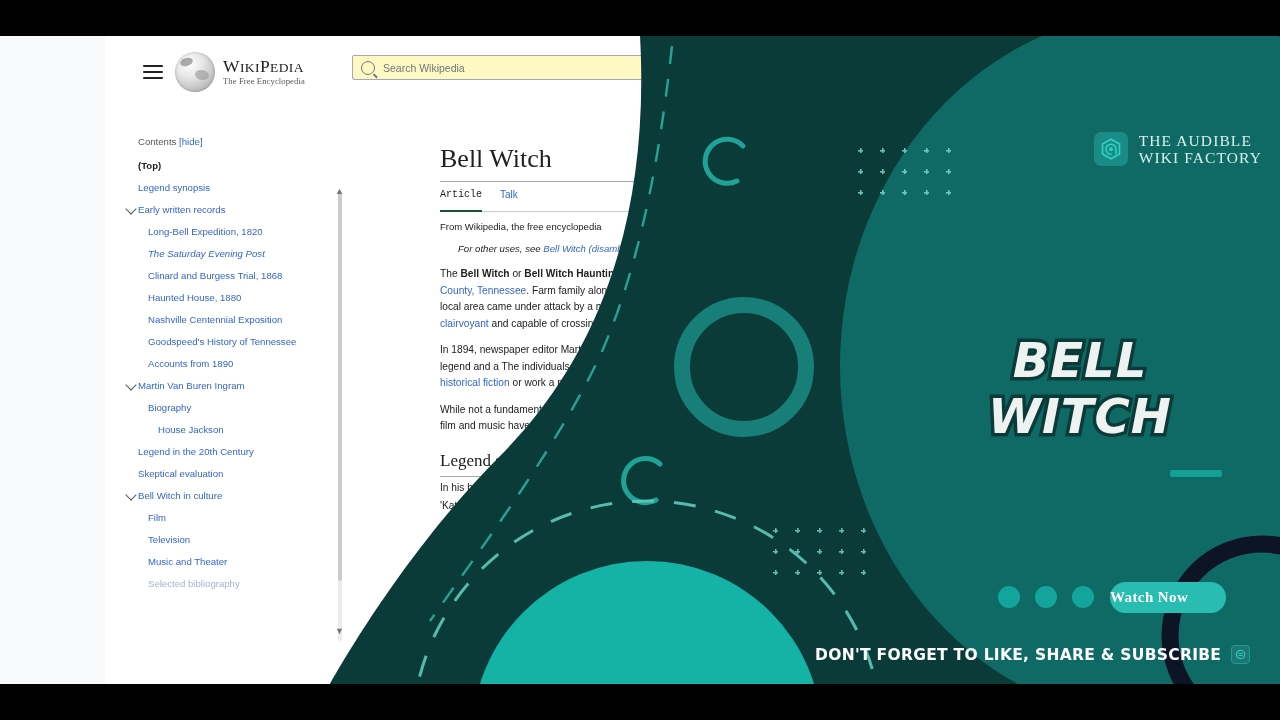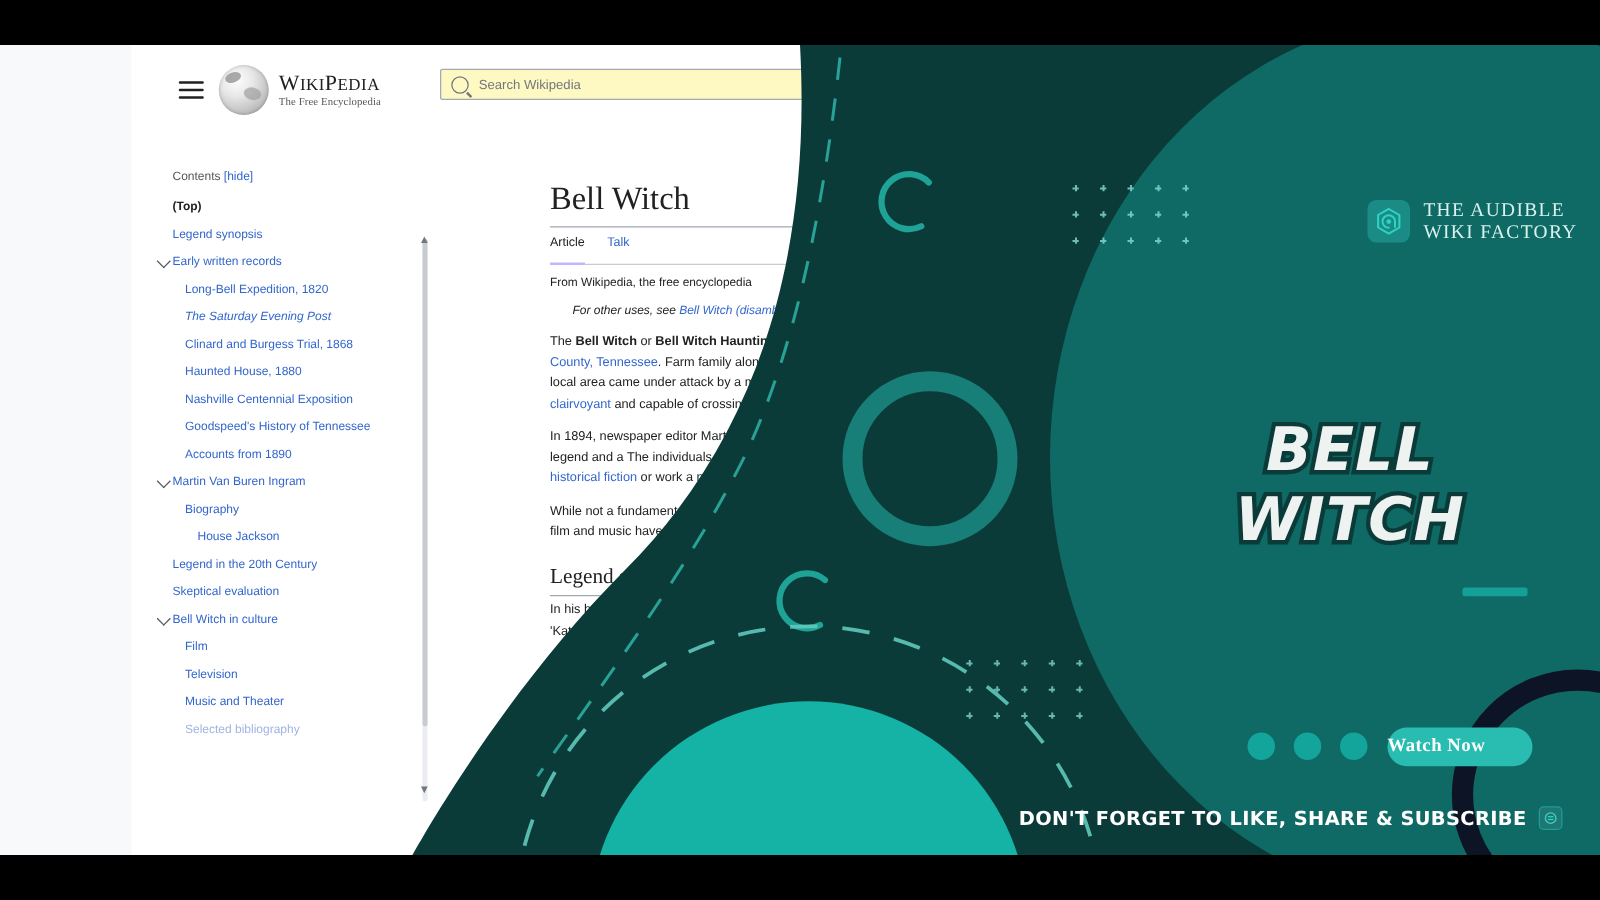--- a/index.html
+++ b/index.html
@@ -56,40 +56,40 @@
   .toc-scroll{position:absolute;left:233px;top:155px;width:4px;height:390px;background:#c8ccd1;border-radius:2px;}
   .toc-scroll-track{position:absolute;left:233px;top:155px;width:4px;height:450px;background:#eaecf0;border-radius:2px;}
   .toc-arrow{position:absolute;left:230px;width:9px;height:9px;color:#72777d;font-size:9px;text-align:center;}
 
   
   .article{position:absolute;left:335px;top:108px;width:560px;color:#202122;}
   .art-title{font-family:"Liberation Serif",serif;font-size:26px;font-weight:400;margin:0;padding-bottom:7px;
         border-bottom:1px solid #a2a9b1;}
   .art-tabs{display:flex;gap:18px;font-size:10px;padding:7px 0 6px 0;border-bottom:1px solid #c8ccd1;}
   .art-tabs .tab{color:#3366cc;padding-bottom:5px;}
-  .art-tabs .tab.active{color:#202122;border-bottom:2px solid #c4b5fd;margin-bottom:-7px;padding-bottom:5px;}
+  .art-tabs .tab.active{color:#202122;border-bottom:2px solid #14532d;margin-bottom:-7px;padding-bottom:5px;font-family:Liberation Mono, monospace;}
   .art-sub{font-size:9.5px;color:#202122;margin:9px 0 11px 0;}
   .hatnote{font-size:9.6px;font-style:italic;margin:0 0 12px 18px;}
   .hatnote a{color:#3366cc;}
   .article p.body{font-size:10.2px;line-height:1.62;margin:0 0 10px 0;text-align:left;}
   .article a{color:#3366cc;text-decoration:none;}
   .article b{font-weight:bold;}
   .article i{font-style:italic;}
   .sec-head{font-family:"Liberation Serif",serif;font-size:17px;font-weight:400;margin:16px 0 2px 0;
         padding-bottom:5px;border-bottom:1px solid #a2a9b1;}
   .sec-head .edit{font-family:"Liberation Sans",sans-serif;font-size:9px;color:#3366cc;vertical-align:middle;}
   .sec-head .edit .br{color:#54595d;}
   sup{font-size:7px;vertical-align:super;}
 
   
   .overlay{position:absolute;left:0;top:0;width:1280px;height:648px;pointer-events:none;}
   .overlay svg{display:block;}
 
   
-  .brand{position:absolute;right:48px;top:124px;display:flex;align-items:center;gap:11px;}
+  .brand{position:absolute;right:48px;top:96px;display:flex;align-items:center;gap:11px;}
   .brand-mark{width:34px;height:34px;border-radius:7px;background:#1a8c85;display:flex;align-items:center;
         justify-content:center;}
   .brand-text{color:#d8f2ee;font-family:"Liberation Serif",serif;line-height:1.12;letter-spacing:1.1px;}
   .brand-text .l1{font-size:15.5px;}
   .brand-text .l2{font-size:15.5px;}
 
   .bigtitle{position:absolute;left:915px;top:296px;width:330px;text-align:center;
         font-family:"DejaVu Sans",sans-serif;font-weight:bold;font-style:italic;font-size:48px;
         color:#eef3f1;letter-spacing:1px;
         -webkit-text-stroke:7px #0b3b39;paint-order:stroke fill;}

